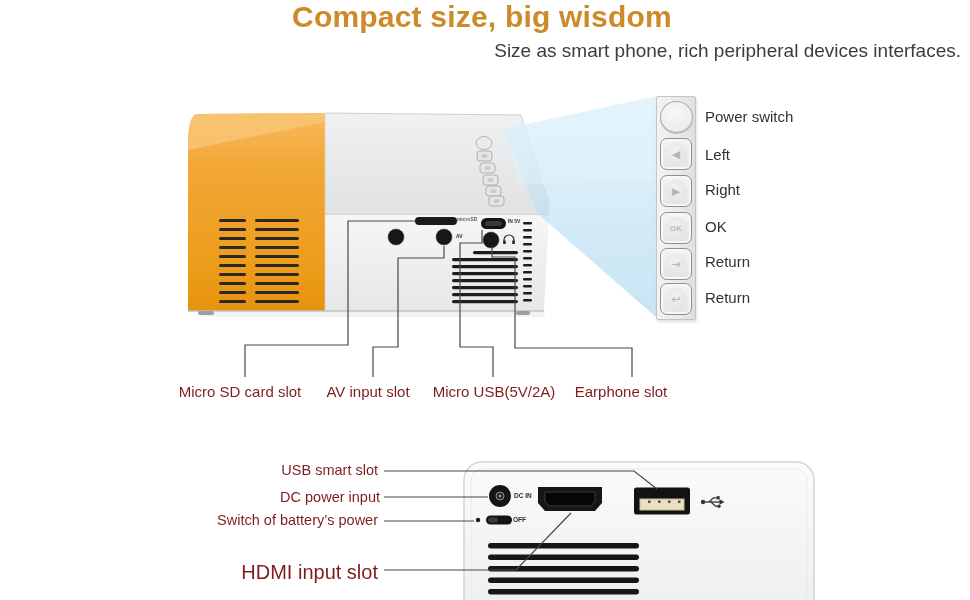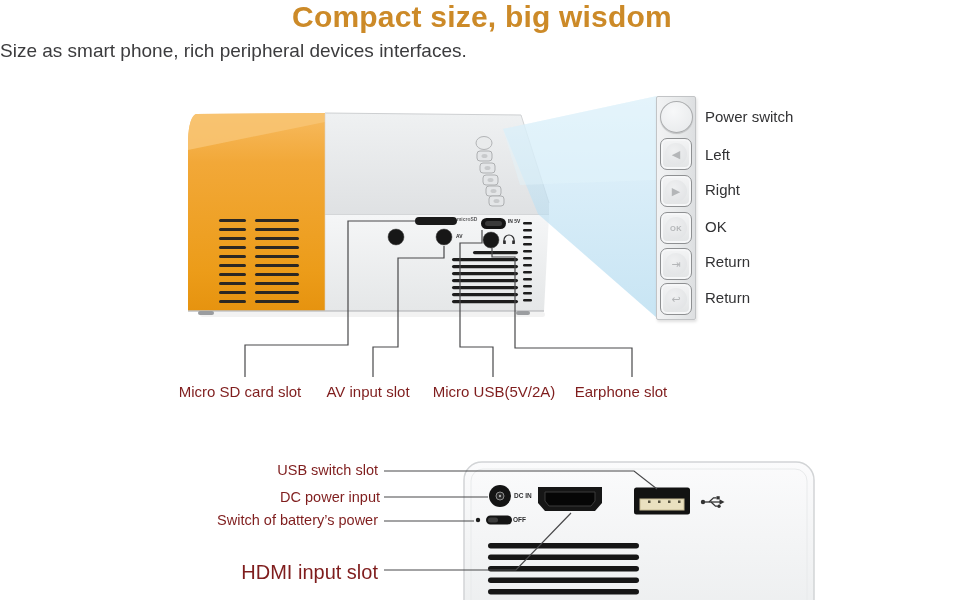--- a/index.html
+++ b/index.html
@@ -8,21 +8,21 @@
     font-family:"Liberation Sans", sans-serif;
     border-radius:24px;
   }
   svg{position:absolute;left:0;top:0;}
   .txt{position:absolute;white-space:nowrap;color:#3a3a3c;}
   .title{
     left:0;right:0;top:0;text-align:center;
     font-size:30px;font-weight:600;color:#cc8a28;letter-spacing:.2px;
   }
   .subtitle{
-    left:0;right:3px;top:40px;text-align:left;
+    left:0;right:3px;top:40px;text-align:right;
     font-size:19px;color:#3c3c3e;
   }
   .callout{font-size:15px;color:#7f1d1d;}
   .c-center{transform:translateX(-50%);}
   .c-right{transform:translateX(-100%);}
   .panel-label{font-size:15px;color:#323234;}
   .tiny{font-weight:bold;color:#2d2d2f;transform-origin:0 0;}
   
   .cpanel{
     position:absolute;left:656px;top:96px;width:38px;height:222px;
@@ -272,18 +272,18 @@
   <div class="txt panel-label" style="left:705px;top:108px;">Power switch</div>
   <div class="txt panel-label" style="left:705px;top:146px;">Left</div>
   <div class="txt panel-label" style="left:705px;top:181px;">Right</div>
   <div class="txt panel-label" style="left:705px;top:218px;">OK</div>
   <div class="txt panel-label" style="left:705px;top:253px;">Return</div>
   <div class="txt panel-label" style="left:705px;top:289px;">Return</div>
 
   <div class="txt tiny" style="left:514px;top:492px;font-size:6.5px;">DC IN</div>
   <div class="txt tiny" style="left:513px;top:516px;font-size:6.5px;">OFF</div>
 
-  <div class="txt callout c-right" style="left:378px;top:462px;font-size:14.5px;">USB switch slot</div>
+  <div class="txt callout c-right" style="left:378px;top:462px;font-size:14.5px;">USB smart slot</div>
   <div class="txt callout c-right" style="left:380px;top:489px;font-size:14.5px;">DC power input</div>
   <div class="txt callout c-right" style="left:378px;top:512px;font-size:14.5px;">Switch of battery’s power</div>
   <div class="txt callout c-right" style="left:378px;top:561px;font-size:20px;">HDMI input slot</div>
 
 </div>
 
 </body></html>

